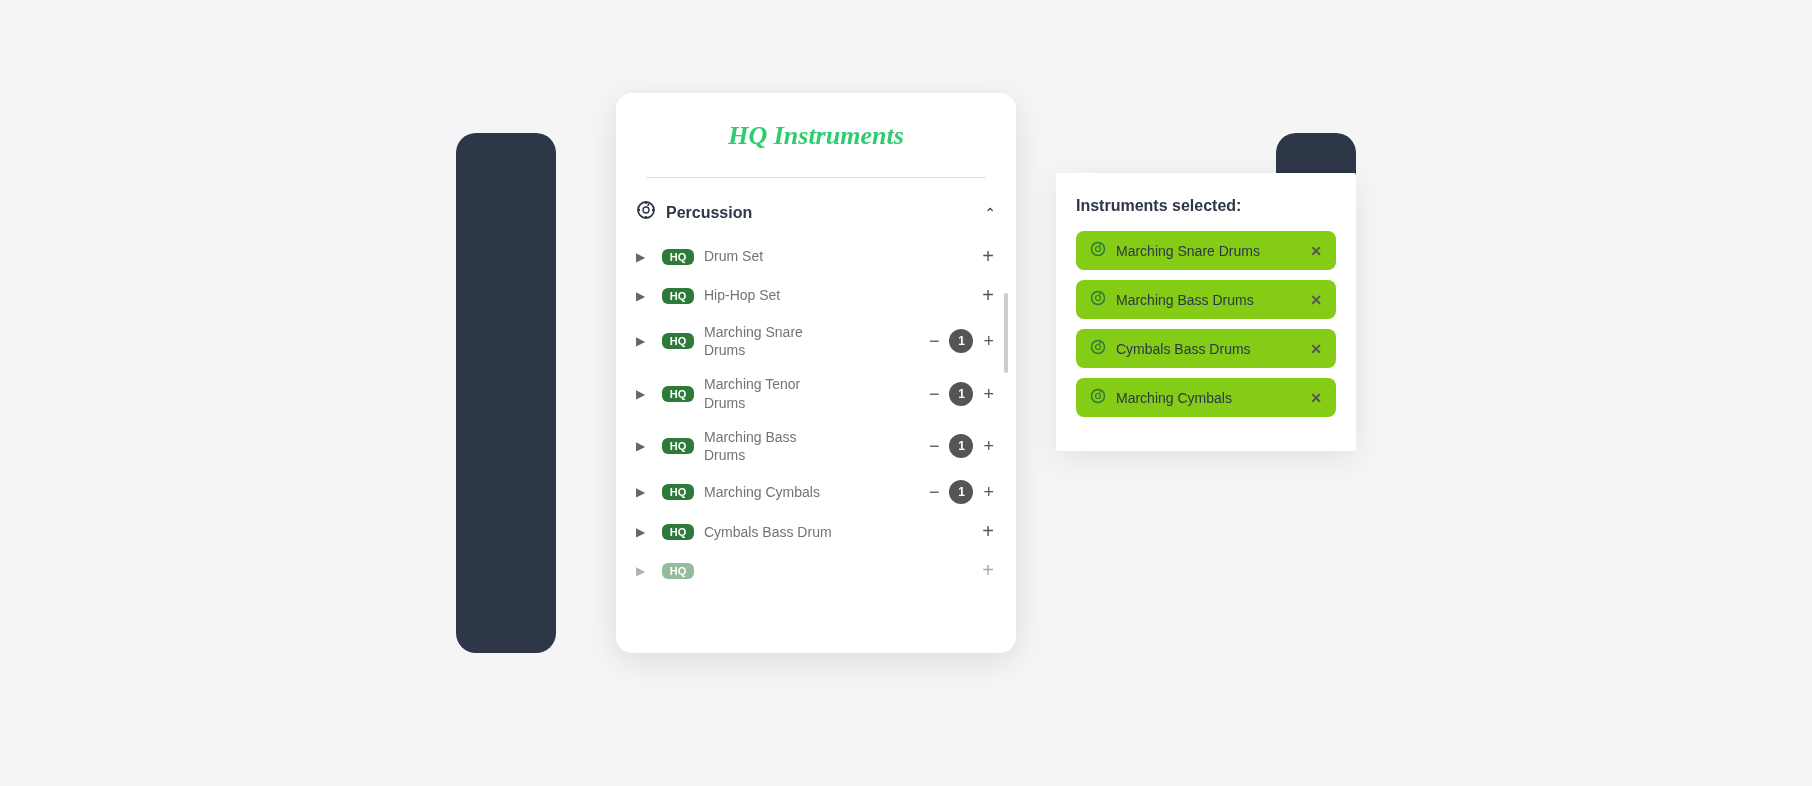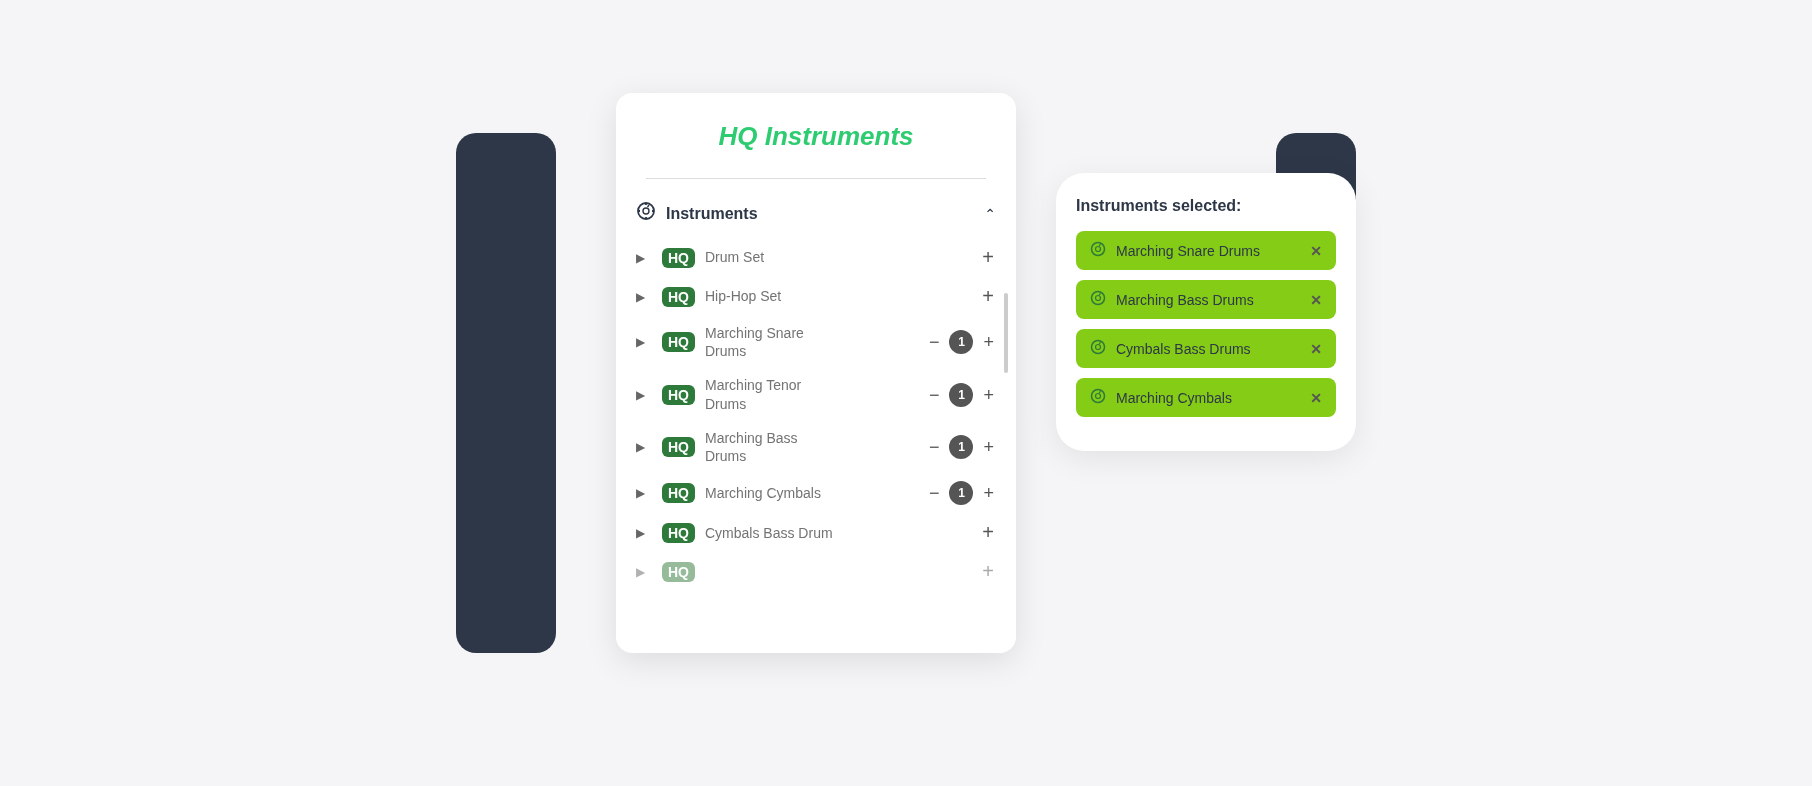--- a/index.html
+++ b/index.html
@@ -57,20 +57,21 @@
       box-shadow: 0 8px 32px rgba(0,0,0,0.10);
       z-index: 1;
       position: relative;
       left: 60px;
       overflow: hidden;
     }
 
     .panel-header {
       text-align: center;
       padding: 28px 20px 16px;
+      font-family: Liberation Serif, serif;
     }
 
     .panel-title {
       color: #2ecc71;
       font-size: 26px;
       font-weight: 700;
       font-style: italic;
     }
 
     .panel-divider {
@@ -125,21 +126,21 @@
     .play-btn {
       color: #666;
       font-size: 12px;
       cursor: pointer;
       min-width: 16px;
     }
 
     .hq-badge {
       background: #2d7a3a;
       color: #fff;
-      font-size: 14px;
+      font-size: 11px;
       font-weight: 700;
       padding: 2px 6px;
       border-radius: 6px;
       min-width: 32px;
       text-align: center;
     }
 
     .instrument-name {
       flex: 1;
       font-size: 14px;
@@ -183,21 +184,21 @@
       font-size: 20px;
       color: #555;
       cursor: pointer;
       font-weight: 300;
       padding: 0 2px;
     }
 
     
     .selected-panel {
       background: #ffffff;
-      border-radius: 28px;
+      border-radius: 2px;
       width: 300px;
       padding: 24px 20px;
       box-shadow: 0 8px 32px rgba(0,0,0,0.08);
       z-index: 1;
       position: relative;
       left: 100px;
       align-self: flex-start;
       top: 80px;
     }
 
@@ -268,21 +269,21 @@
     <div class="section-header">
       <div class="section-header-left">
         <span class="section-icon">
           <svg width="20" height="20" viewBox="0 0 20 20" fill="none" xmlns="http://www.w3.org/2000/svg">
             <circle cx="10" cy="10" r="8" stroke="#2d3748" stroke-width="1.8" fill="none"></circle>
             <path d="M10 2 L10 4 M10 16 L10 18 M2 10 L4 10 M16 10 L18 10" stroke="#2d3748" stroke-width="1.8"></path>
             <circle cx="10" cy="10" r="3" stroke="#2d3748" stroke-width="1.4" fill="none"></circle>
             <path d="M13 4 L11.5 6" stroke="#2d3748" stroke-width="1.4"></path>
           </svg>
         </span>
-        <span class="section-label">Instruments</span>
+        <span class="section-label">Percussion</span>
       </div>
       <span class="chevron-icon">⌃</span>
     </div>
 
     <div class="instrument-list">
 
       <div class="instrument-row">
         <span class="play-btn">▶</span>
         <span class="hq-badge">HQ</span>
         <span class="instrument-name">Drum Set</span>

